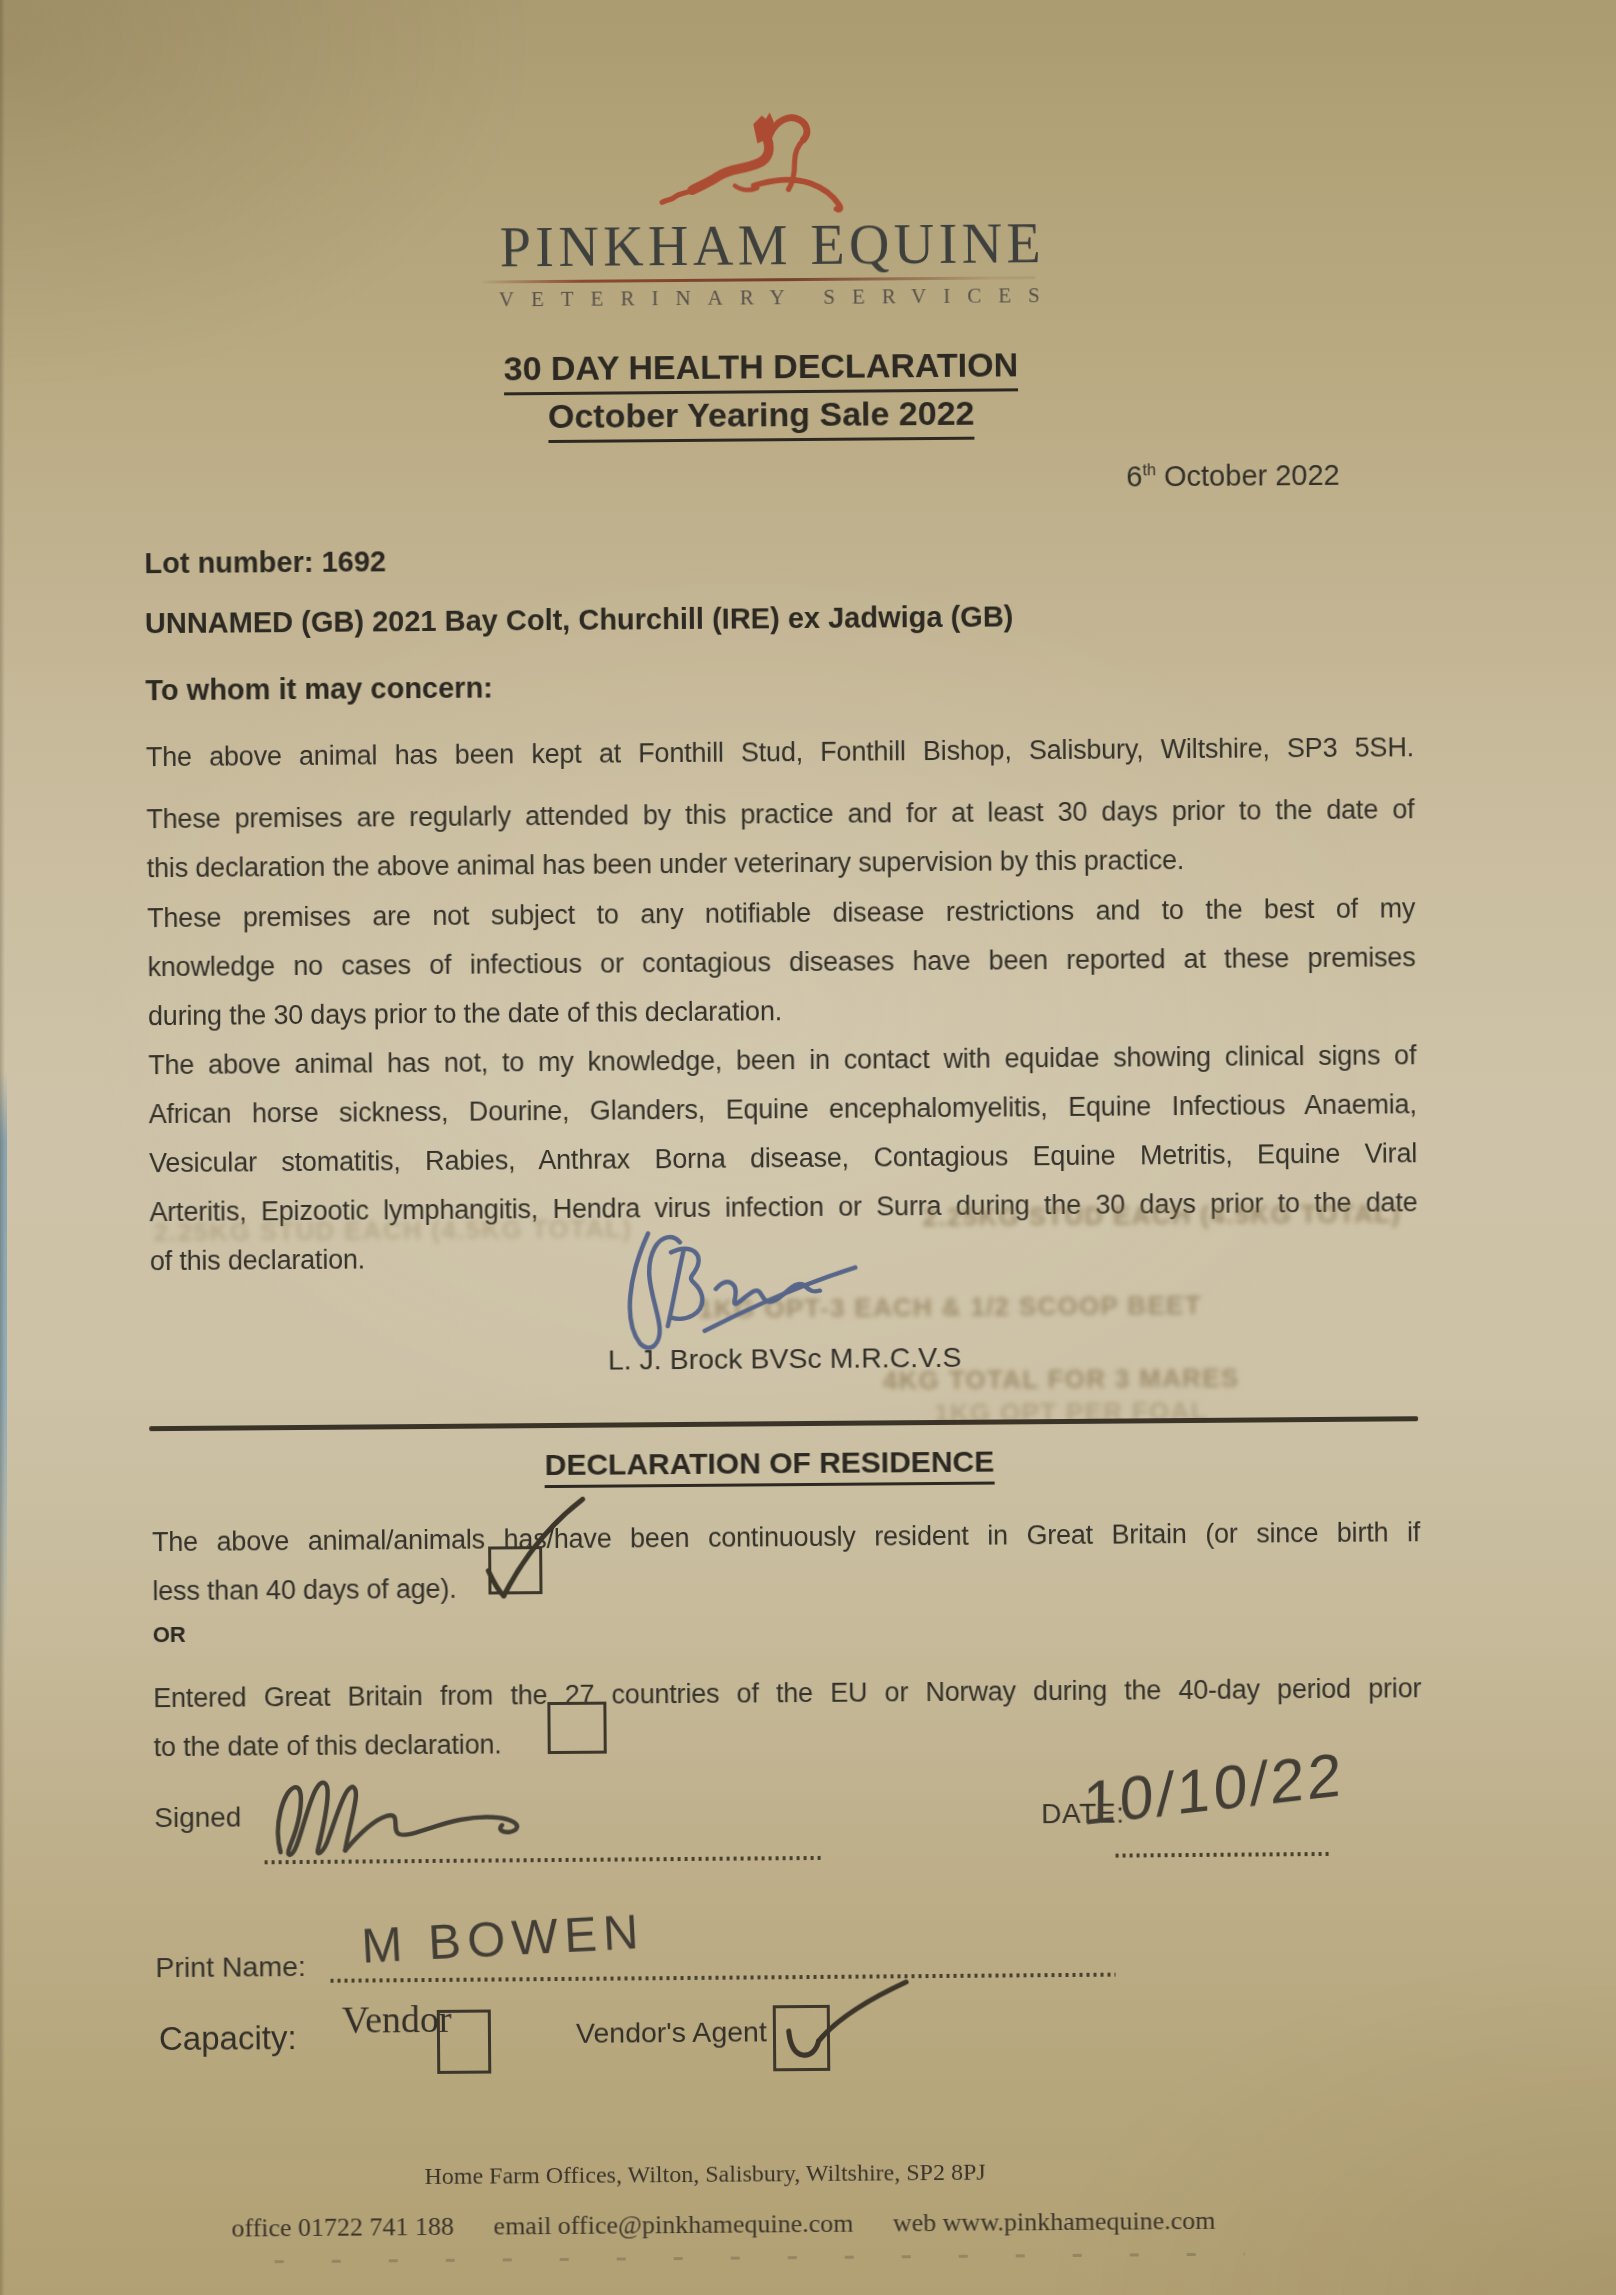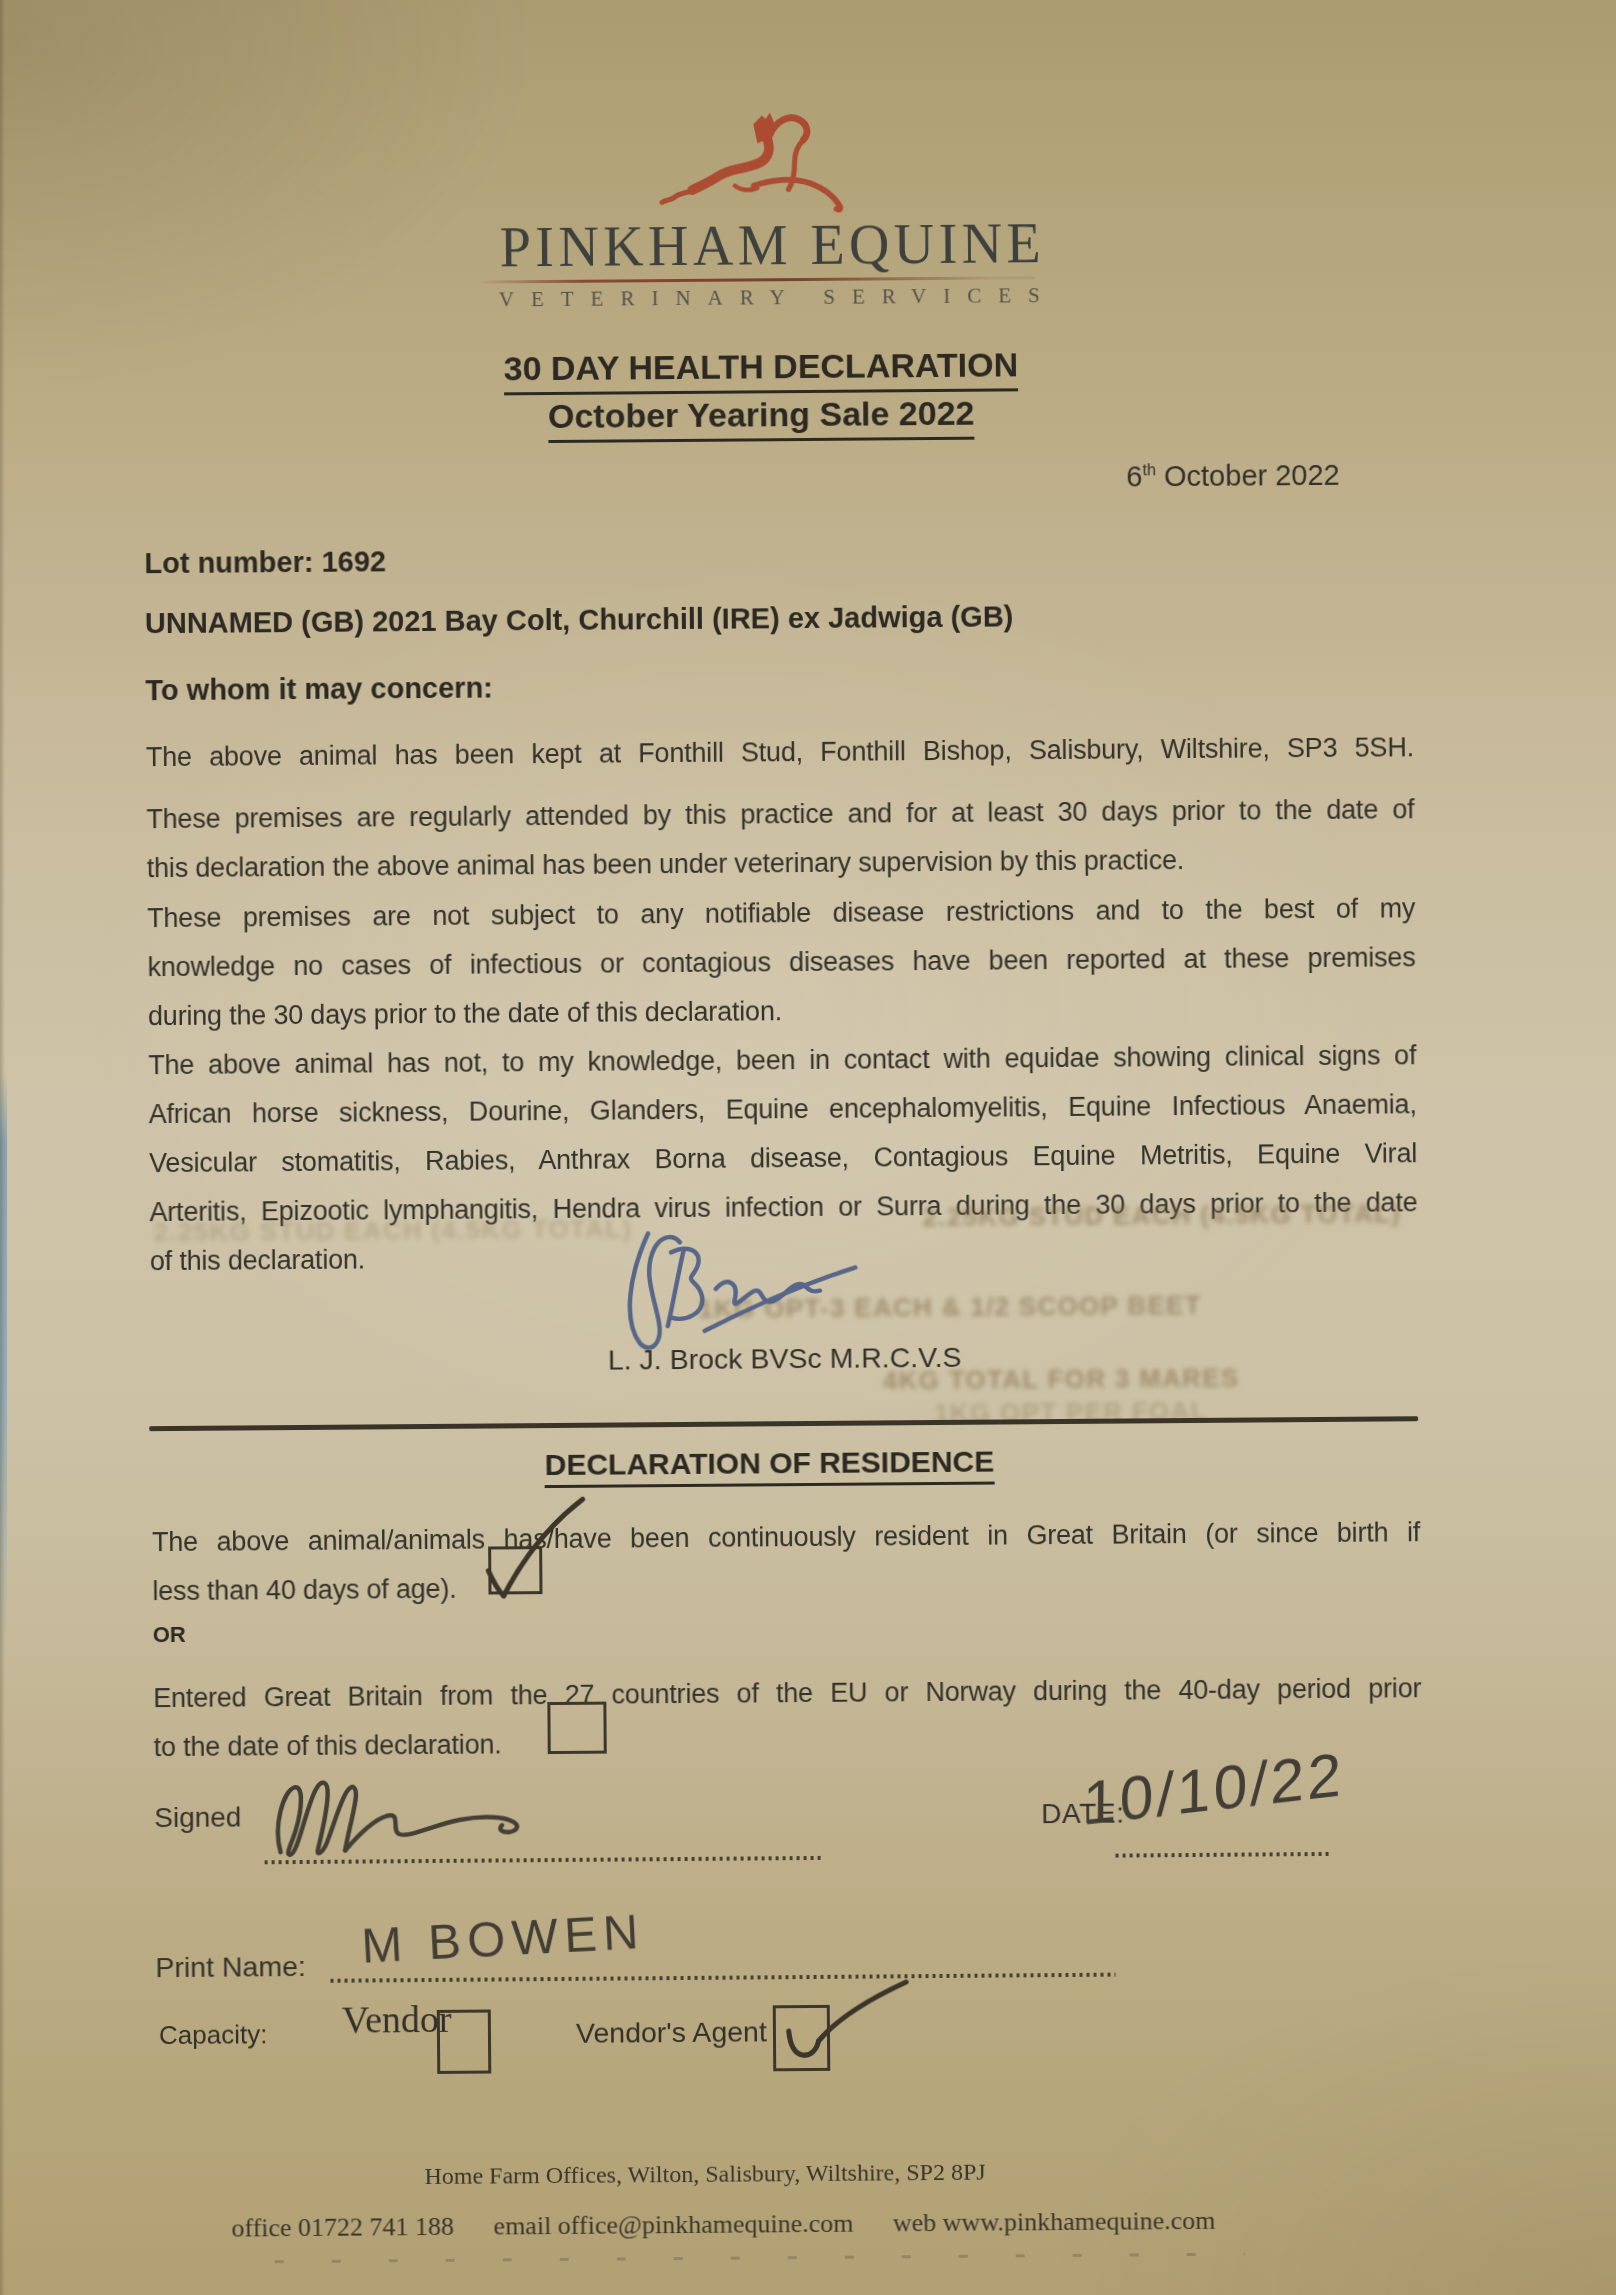--- a/index.html
+++ b/index.html
@@ -80,21 +80,21 @@
   .signed-label{left:149px;top:1797px;}
   .signed-dots{left:259px;top:1856px;width:556px;}
   .date-label{left:1028px;top:1800px;letter-spacing:0.6px;margin-left:8px;}
   .date-dots{left:1110px;top:1856px;width:217px;}
   .date-hand{left:1077px;top:1757px;font-size:61px;transform:rotate(-6deg) skewX(-7deg);letter-spacing:3.2px;}
 
   .pn-label{left:149px;top:1946px;font-size:28.5px;color:#35322b;}
   .pn-dots{left:324px;top:1975px;width:785px;}
   .pn-hand{left:355px;top:1908px;font-size:49px;transform:rotate(-2.5deg);letter-spacing:6.3px;}
 
-  .cap-label{left:152px;top:2015px;font-size:26px;}
+  .cap-label{left:152px;top:2015px;font-size:33px;}
   .vendor-label{left:335px;top:1994px;font-size:38px;font-family:Liberation Serif, serif;}
   .agent-label{left:569px;top:2015px;font-size:28.5px;}
 
   .footer{font-family:"Liberation Serif", serif;color:#3b342a;text-align:center;}
   .footer1{left:63px;top:2160px;width:1268px;font-size:24px;}
   .footer2{left:81px;top:2209px;width:1268px;font-size:26px;}
   .footer2 span{margin:0 16.5px;}
   .footer-dashes{left:266px;top:2256px;width:970px;height:2.5px;opacity:.25;
     background:repeating-linear-gradient(90deg,#3b342a 0 9px, rgba(0,0,0,0) 9px 57px);}
 </style>

